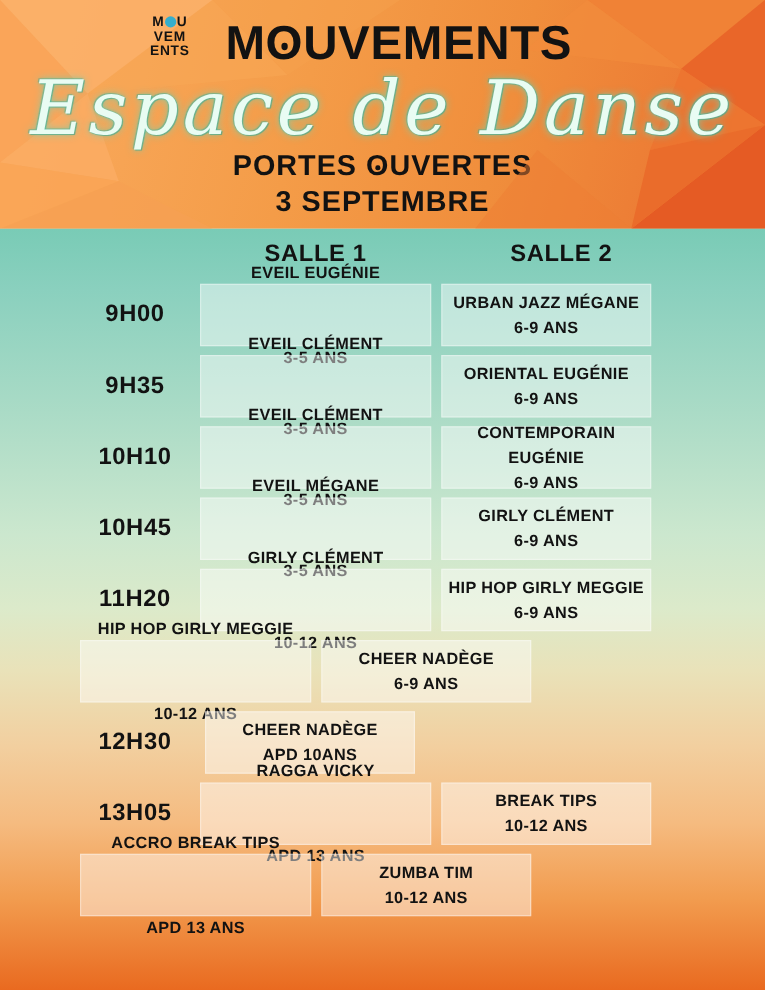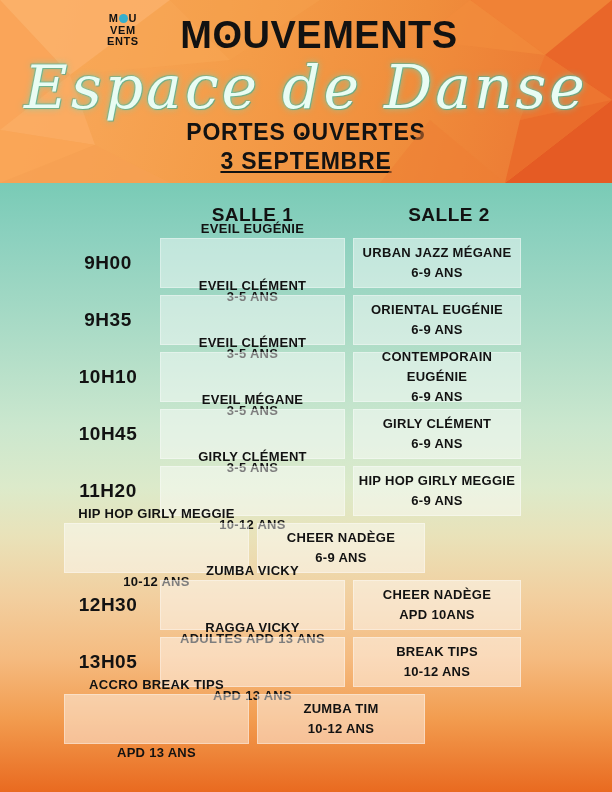--- a/index.html
+++ b/index.html
@@ -13,21 +13,21 @@
   }
   
   .header{
     position:relative;
     width:612px;height:183px;
     background:linear-gradient(105deg,#FAAC60 0%,#F49C48 40%,#F08E3C 65%,#EA7030 100%);
     text-align:center;
   }
   .poly{position:absolute;left:0;top:0;width:612px;height:183px;}
   .logo{
-    position:absolute;left:107px;top:13px;
+    position:absolute;left:120px;top:13px;
     font-size:11px;font-weight:800;line-height:1.05;
     letter-spacing:.6px;text-align:center;color:#121212;
   }
   .logo-dot{
     display:inline-block;width:9px;height:9px;border-radius:50%;
     background:#35AECC;vertical-align:-1px;margin:0 .5px;
   }
   .title{
     position:relative;
     padding-top:16px;padding-left:26px;
@@ -43,31 +43,31 @@
     position:relative;margin-top:2px;
     font-family:"DejaVu Serif", serif;font-style:italic;
     font-size:60px;line-height:1.05;letter-spacing:3px;
     color:#E9FCF3;
     text-shadow:0 0 2px rgba(77,191,165,.9),
                 0 0 7px rgba(110,214,184,.85),
                 1px 1px 0 rgba(42,150,128,.55),
                -1px -1px 0 rgba(42,150,128,.35);
   }
   .subtitle{margin-top:1px;font-size:23px;font-weight:800;letter-spacing:.8px;line-height:1.1;}
-  .date{margin-top:4px;font-size:23px;font-weight:800;letter-spacing:.8px;line-height:1.1;text-decoration:underline;}
+  .date{margin-top:4px;font-size:23px;font-weight:800;letter-spacing:.8px;line-height:1.1;}
   
   .body{
     position:relative;
     width:612px;height:609px;
     background:linear-gradient(180deg,
       #79CBB6 0%, #8AD0BE 8%, #AADBC6 24%, #CBE7CE 40%,
       #DCEACA 50%, #E9E2B9 58%, #F2CF9F 68%, #F5BB80 78%,
       #F29C4F 88%, #E96A20 100%);
   }
-  .schedule{padding:21px 0 0 60px;}
+  .schedule{padding:10px 0 0 60px;}
   .head{display:flex;margin-bottom:12px;}
   .head .spacer{width:100px;}
   .head .h1{width:185px;text-align:center;font-size:19px;font-weight:800;letter-spacing:.5px;}
   .head .h2{width:192px;margin-left:8px;text-align:center;font-size:19px;font-weight:800;letter-spacing:.5px;}
   .row{display:flex;height:50px;margin-bottom:7px;}
   .time{
     width:96px;display:flex;align-items:center;justify-content:center;
     font-size:19px;font-weight:800;letter-spacing:.5px;
   }
   .cell{
@@ -194,24 +194,20 @@
           <div class="cages">10-12 ANS</div>
         </div>
         <div class="cell c2">
           <div class="cname">CHEER NADÈGE</div>
           <div class="cages">6-9 ANS</div>
         </div>
       </div>
 
       <div class="row">
         <div class="time">12H30</div>
-        <div class="cell c1">
-          <div class="cname">ZUMBA VICKY</div>
-          <div class="cages">ADULTES APD 13 ANS</div>
-        </div>
         <div class="cell c2">
           <div class="cname">CHEER NADÈGE</div>
           <div class="cages">APD 10ANS</div>
         </div>
       </div>
 
       <div class="row">
         <div class="time">13H05</div>
         <div class="cell c1">
           <div class="cname">RAGGA VICKY</div>

